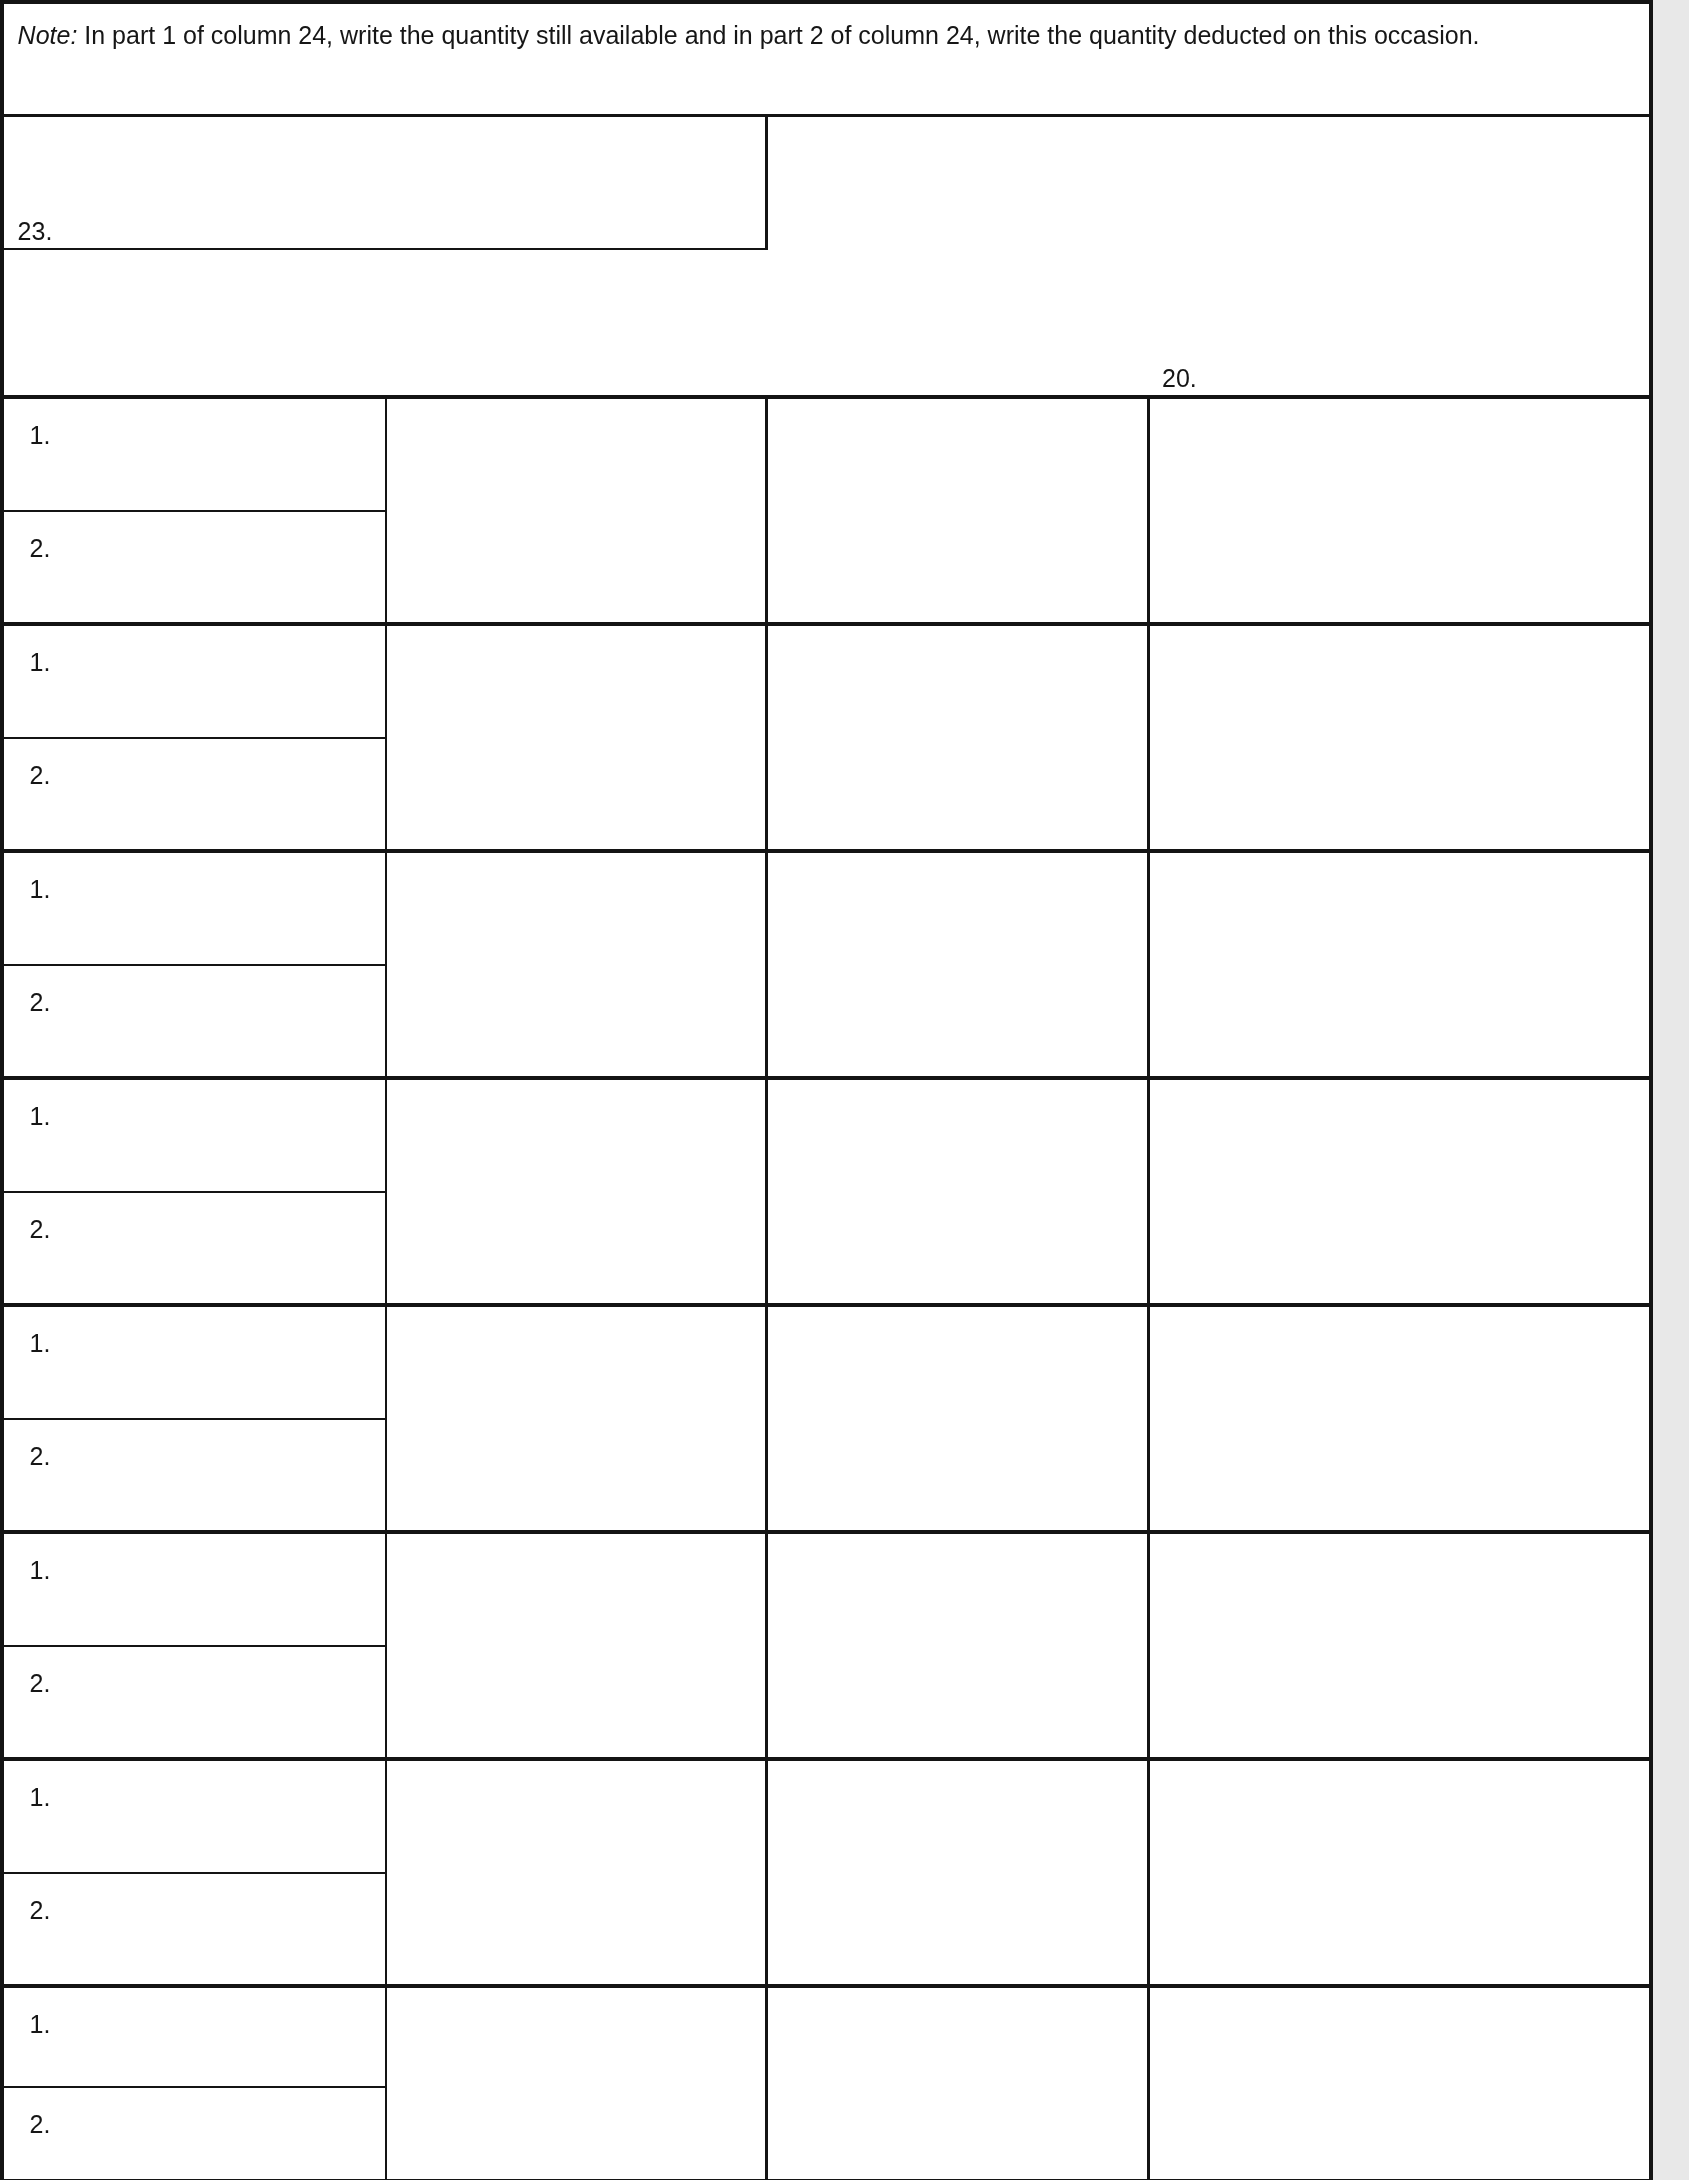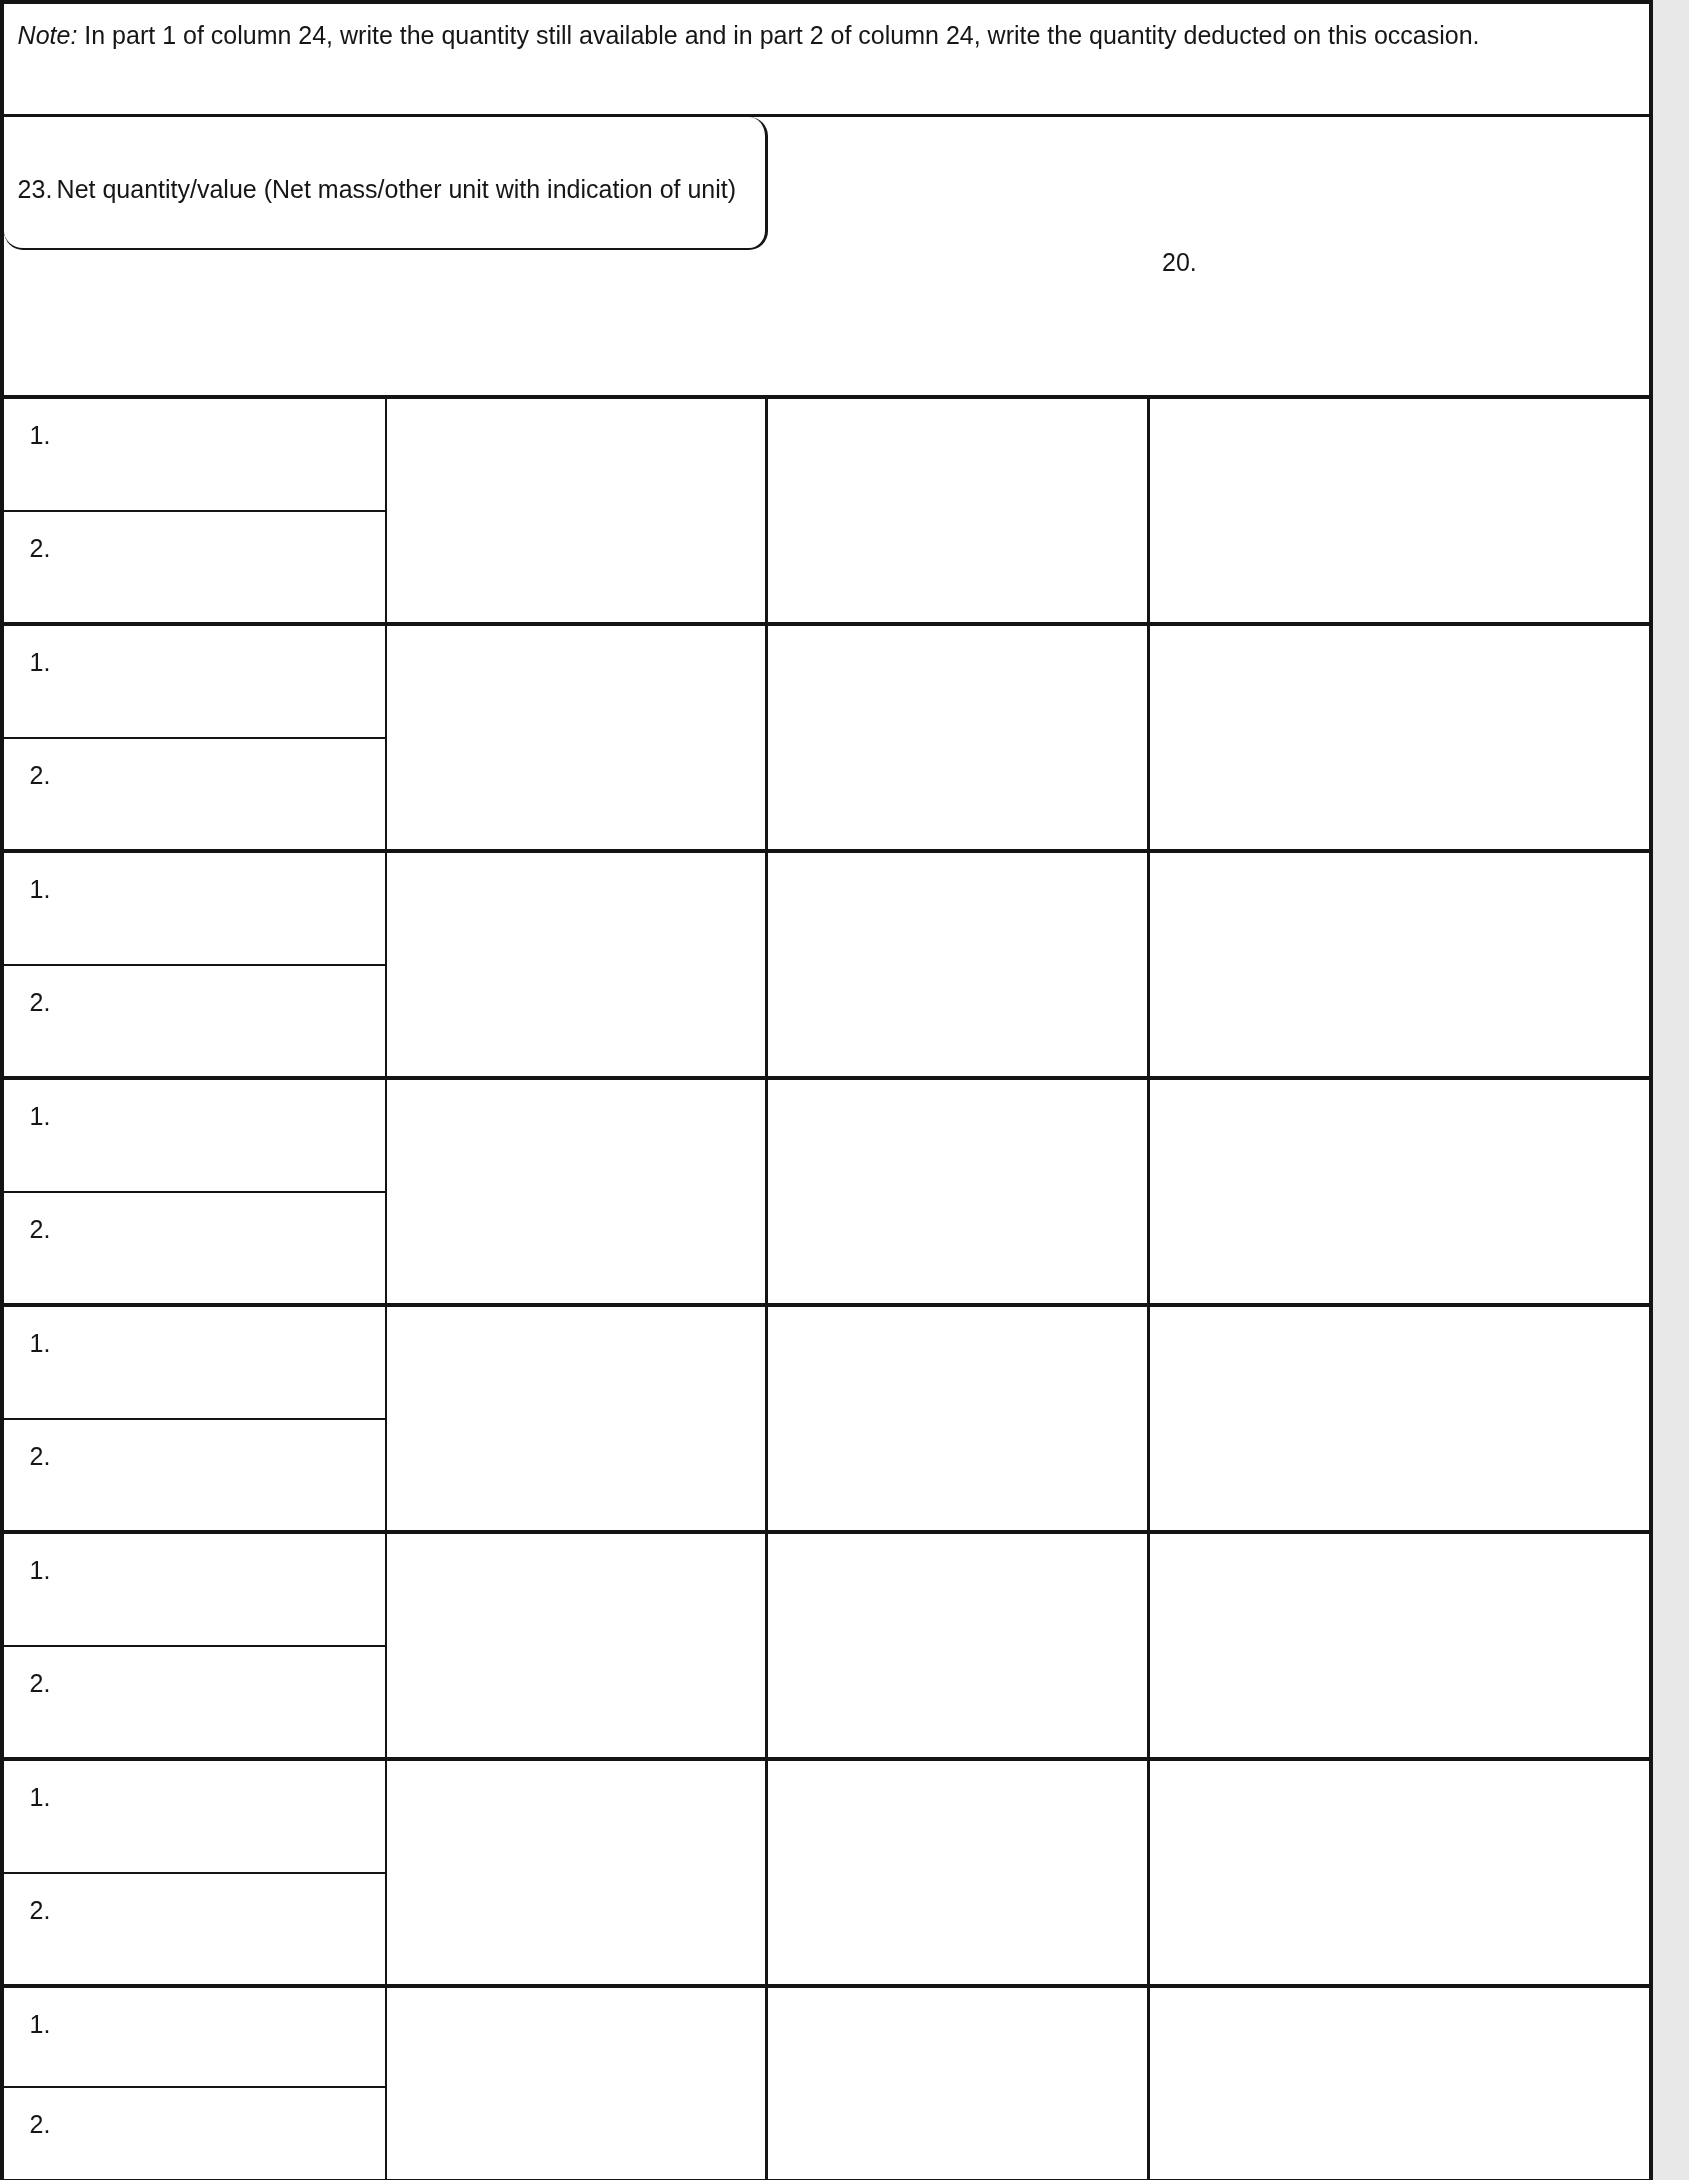--- a/index.html
+++ b/index.html
@@ -36,21 +36,21 @@
   .header-grid {
     height:282px;
     grid-template-rows:133px 1fr;
     border-bottom:4.3px solid #141414;
   }
   .h23 { grid-area:1/1/2/3; border-right:3.4px solid #141414; border-bottom:2.6px solid #141414; padding:12.8px 20.4px 0 13.6px; }
   .h24 { grid-area:2/1/3/2; border-right:2.6px solid #141414; padding:12.8px 10.2px 0 12px; }
   .h25 { grid-area:2/2/3/3; border-right:3.4px solid #141414; padding:12.8px 34px 0 12px; }
   .h26 { grid-area:1/3/3/4; border-right:3.4px solid #141414; padding:12.8px 38px 0 12px; }
   .h27 { grid-area:1/4/3/5; padding:12.8px 15.3px 0 12px; }
-  .hd { display:flex; align-items:center;border-radius:19px; }
+  .hd { display:flex; align-items:flex-end; }
   .hd .num { flex:0 0 39px; }
   .hd .txt { flex:1 1 auto; text-align:justify; }
   
   .group {
     height:227px;
     grid-template-rows:113px 1fr;
     border-bottom:4.3px solid #141414;
   }
   .group.last { height:195px; grid-template-rows:100px 1fr; border-bottom:4.3px solid #141414; }
   .c1  { grid-area:1/1/2/2; border-right:2.6px solid #141414; border-bottom:2.6px solid #141414; padding:19px 0 0 25.6px; }
@@ -65,21 +65,20 @@
 <div class="page">
 
   <div class="note-row">
     <span class="note-prefix">Note:</span>
     <span>In part 1 of column 24, write the quantity still available and in part 2 of column 24, write the quantity deducted on this occasion.</span>
   </div>
 
   <div class="colgrid header-grid">
     <div class="h23 hd">
       <span class="num">23.</span>
-      <span class="txt">Net quantity/value (Net mass/other unit with indication of unit)</span>
     </div>
     <div class="h27 hd">
       <span class="num">20.</span>
     </div>
   </div>
 
   <div class="colgrid group">
     <div class="c1"><span>1.</span></div>
     <div class="c2"><span>2.</span></div>
     <div class="c25"></div>

